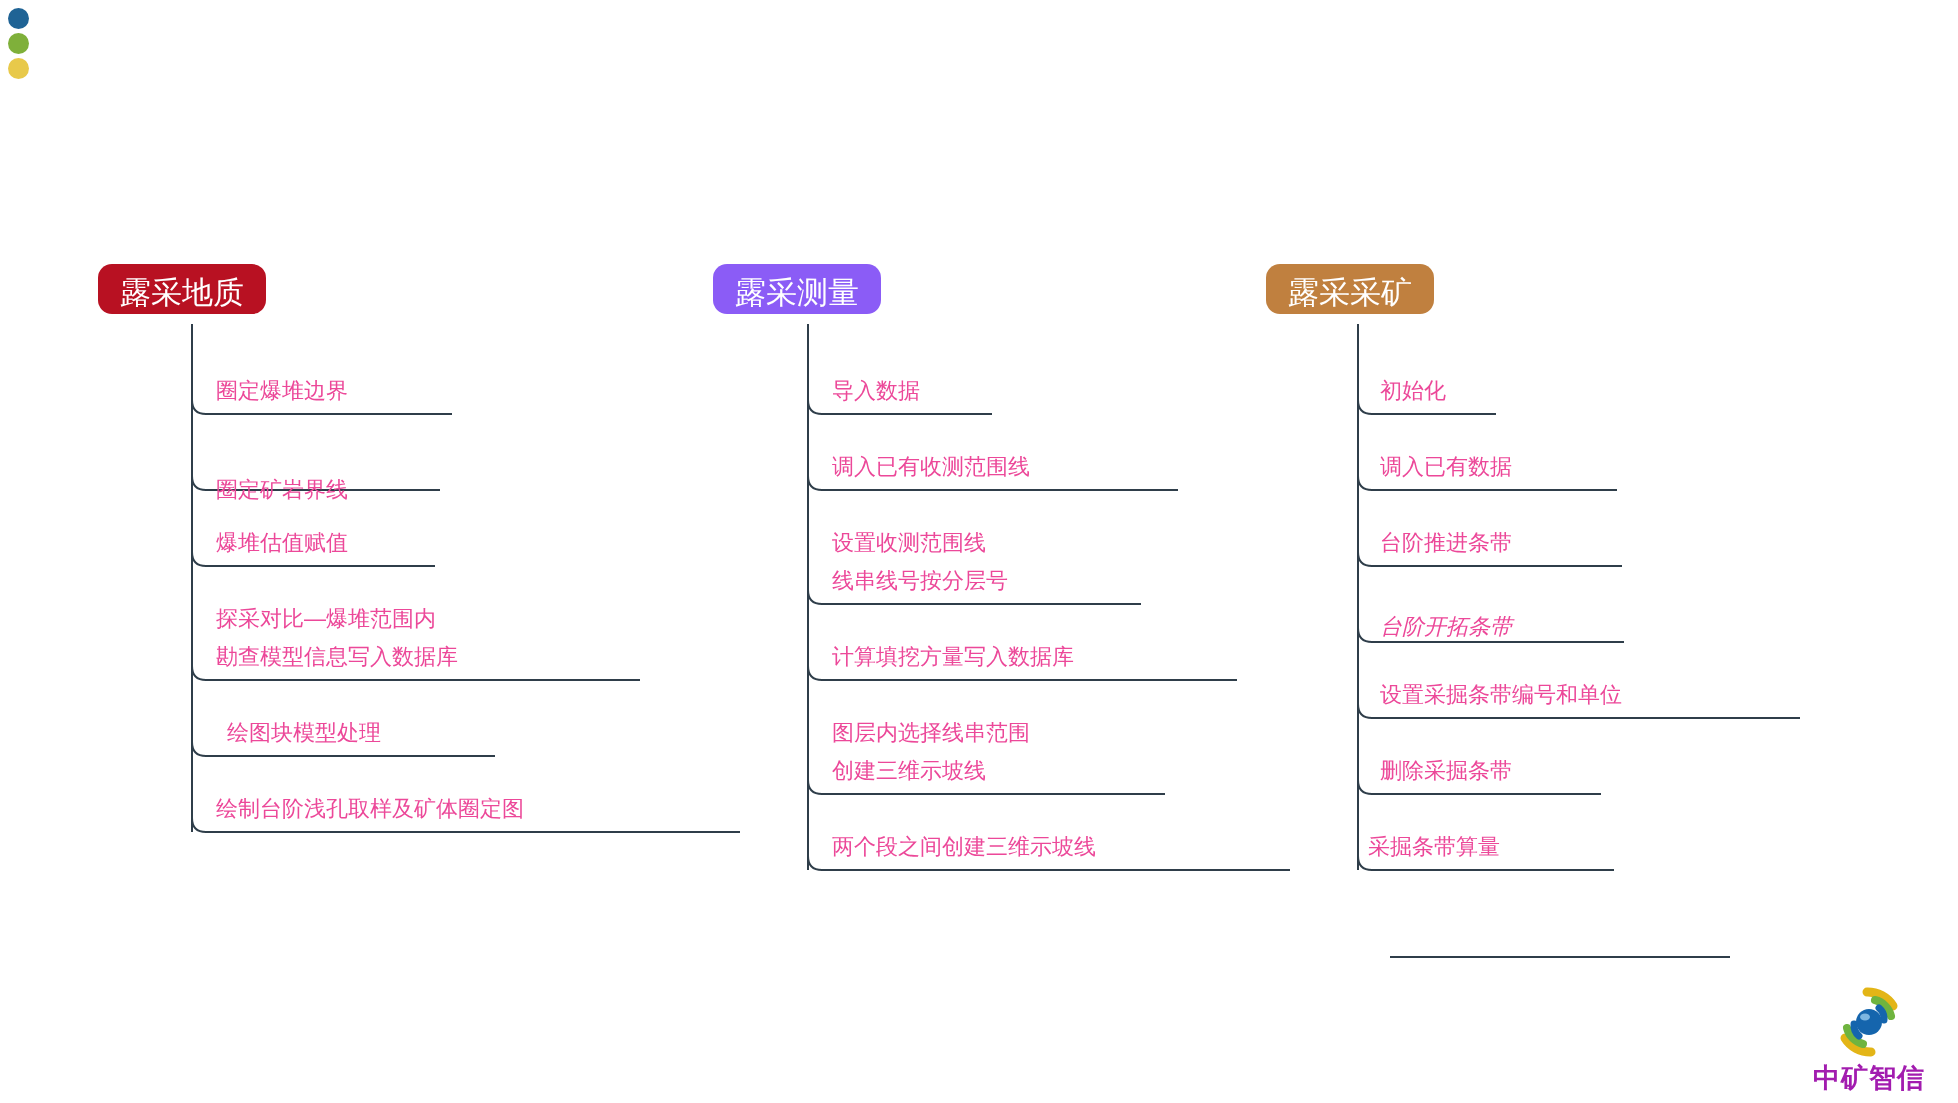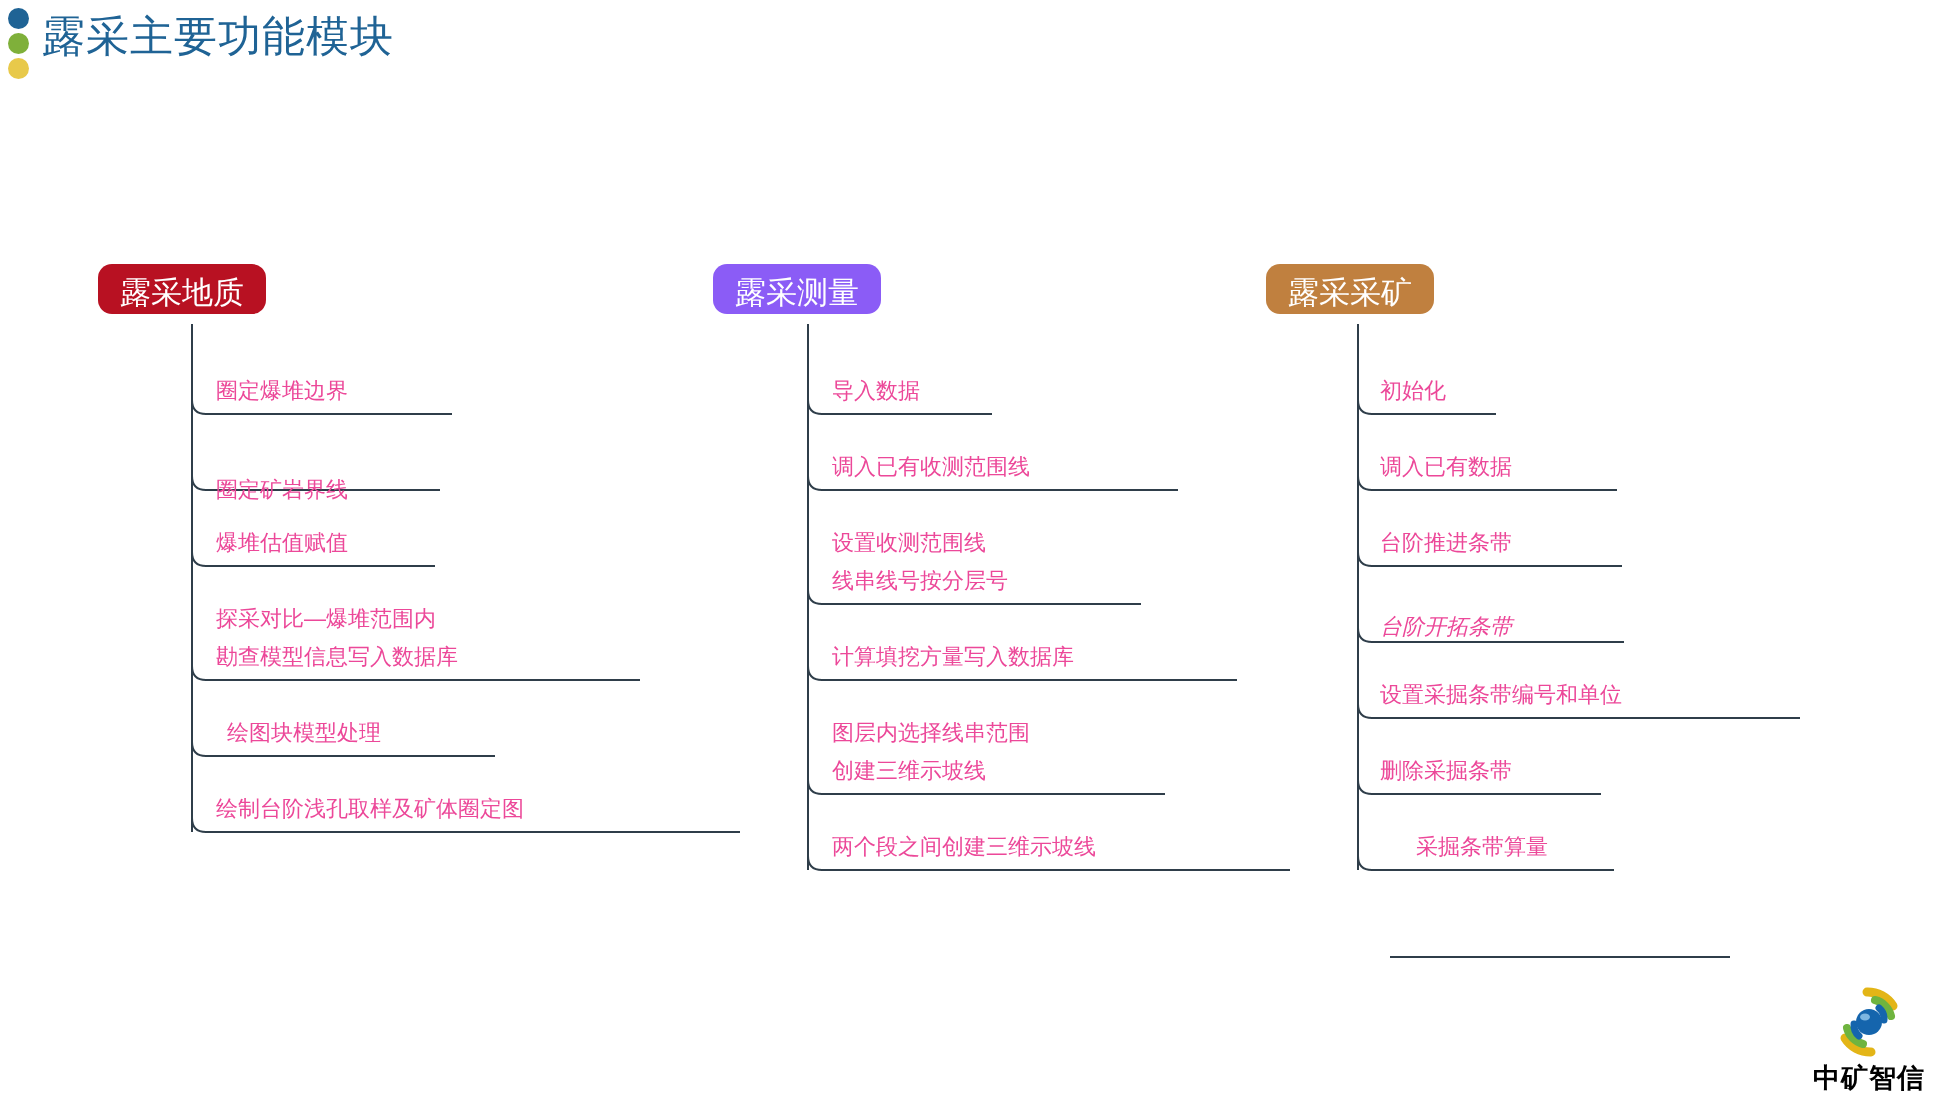--- a/index.html
+++ b/index.html
@@ -92,34 +92,33 @@
     height: 112px;
   }
   #logo-word {
     position: absolute;
     left: 0;
     top: 74px;
     width: 166px;
     text-align: center;
     font-size: 27px;
     font-weight: bold;
-    color: #000000;
+    color: #a21caf;
     letter-spacing: 1px;
   }
 </style>
 </head>
 <body>
 
 <div id="title-bar">
   <div id="title-dots">
     <div class="dot" style="background: rgb(31, 99, 149);"></div>
     <div class="dot" style="background: rgb(127, 176, 58);"></div>
     <div class="dot" style="background: rgb(232, 201, 74);"></div>
   </div>
-  <div id="page-title" style="color: rgb(31, 99, 149);">露采主要功能模块</div>
 </div>
 
 <div id="diagram">
     <div class="node-header" style="left: 98px; top: 264px; background: rgb(184, 17, 34);">露采地质</div>
     <svg class="branch-svg" width="1958" height="1103" style="left: 0px; top: 0px;">
       <line x1="192" y1="324" x2="192" y2="832"></line>
       <path d="M 192 400 Q 192 414 206 414 L 452 414"></path>
       <path d="M 192 476 Q 192 490 206 490 L 440 490"></path>
       <path d="M 192 552 Q 192 566 206 566 L 435 566"></path>
       <path d="M 192 666 Q 192 680 206 680 L 640 680"></path>
@@ -161,21 +160,21 @@
       <path d="M 1358 704 Q 1358 718 1372 718 L 1800 718"></path>
       <path d="M 1358 780 Q 1358 794 1372 794 L 1601 794"></path>
       <path d="M 1358 856 Q 1358 870 1372 870 L 1614 870"></path>
     </svg>
     <div class="leaf-label" style="left: 1380px; top: 372px;">初始化</div>
     <div class="leaf-label" style="left: 1380px; top: 448px;">调入已有数据</div>
     <div class="leaf-label" style="left: 1380px; top: 524px;">台阶推进条带</div>
     <div class="leaf-label" style="left: 1380px; top: 608px; font-style: italic;">台阶开拓条带</div>
     <div class="leaf-label" style="left: 1380px; top: 676px;">设置采掘条带编号和单位</div>
     <div class="leaf-label" style="left: 1380px; top: 752px;">删除采掘条带</div>
-    <div class="leaf-label" style="left: 1416px; top: 828px;">采掘条带算量</div>
+    <div class="leaf-label" style="left: 1368px; top: 828px;">采掘条带算量</div>
   </div>
 
 <div id="trailing-rule"></div>
 
 <div id="logo">
   <svg width="166" height="78" viewBox="0 0 166 78">
     <g transform="translate(83,36)">
       <path d="M -2,-30 A 30,30 0 0 1 24,-16" stroke="#e3b517" stroke-width="9" fill="none" stroke-linecap="round"></path>
       <path d="M 6,-22 A 22,22 0 0 1 22,-6" stroke="#6fb43f" stroke-width="8" fill="none" stroke-linecap="round"></path>
       <path d="M 10,-14 A 14,14 0 0 1 15,-2" stroke="#1565ad" stroke-width="7" fill="none" stroke-linecap="round"></path>

